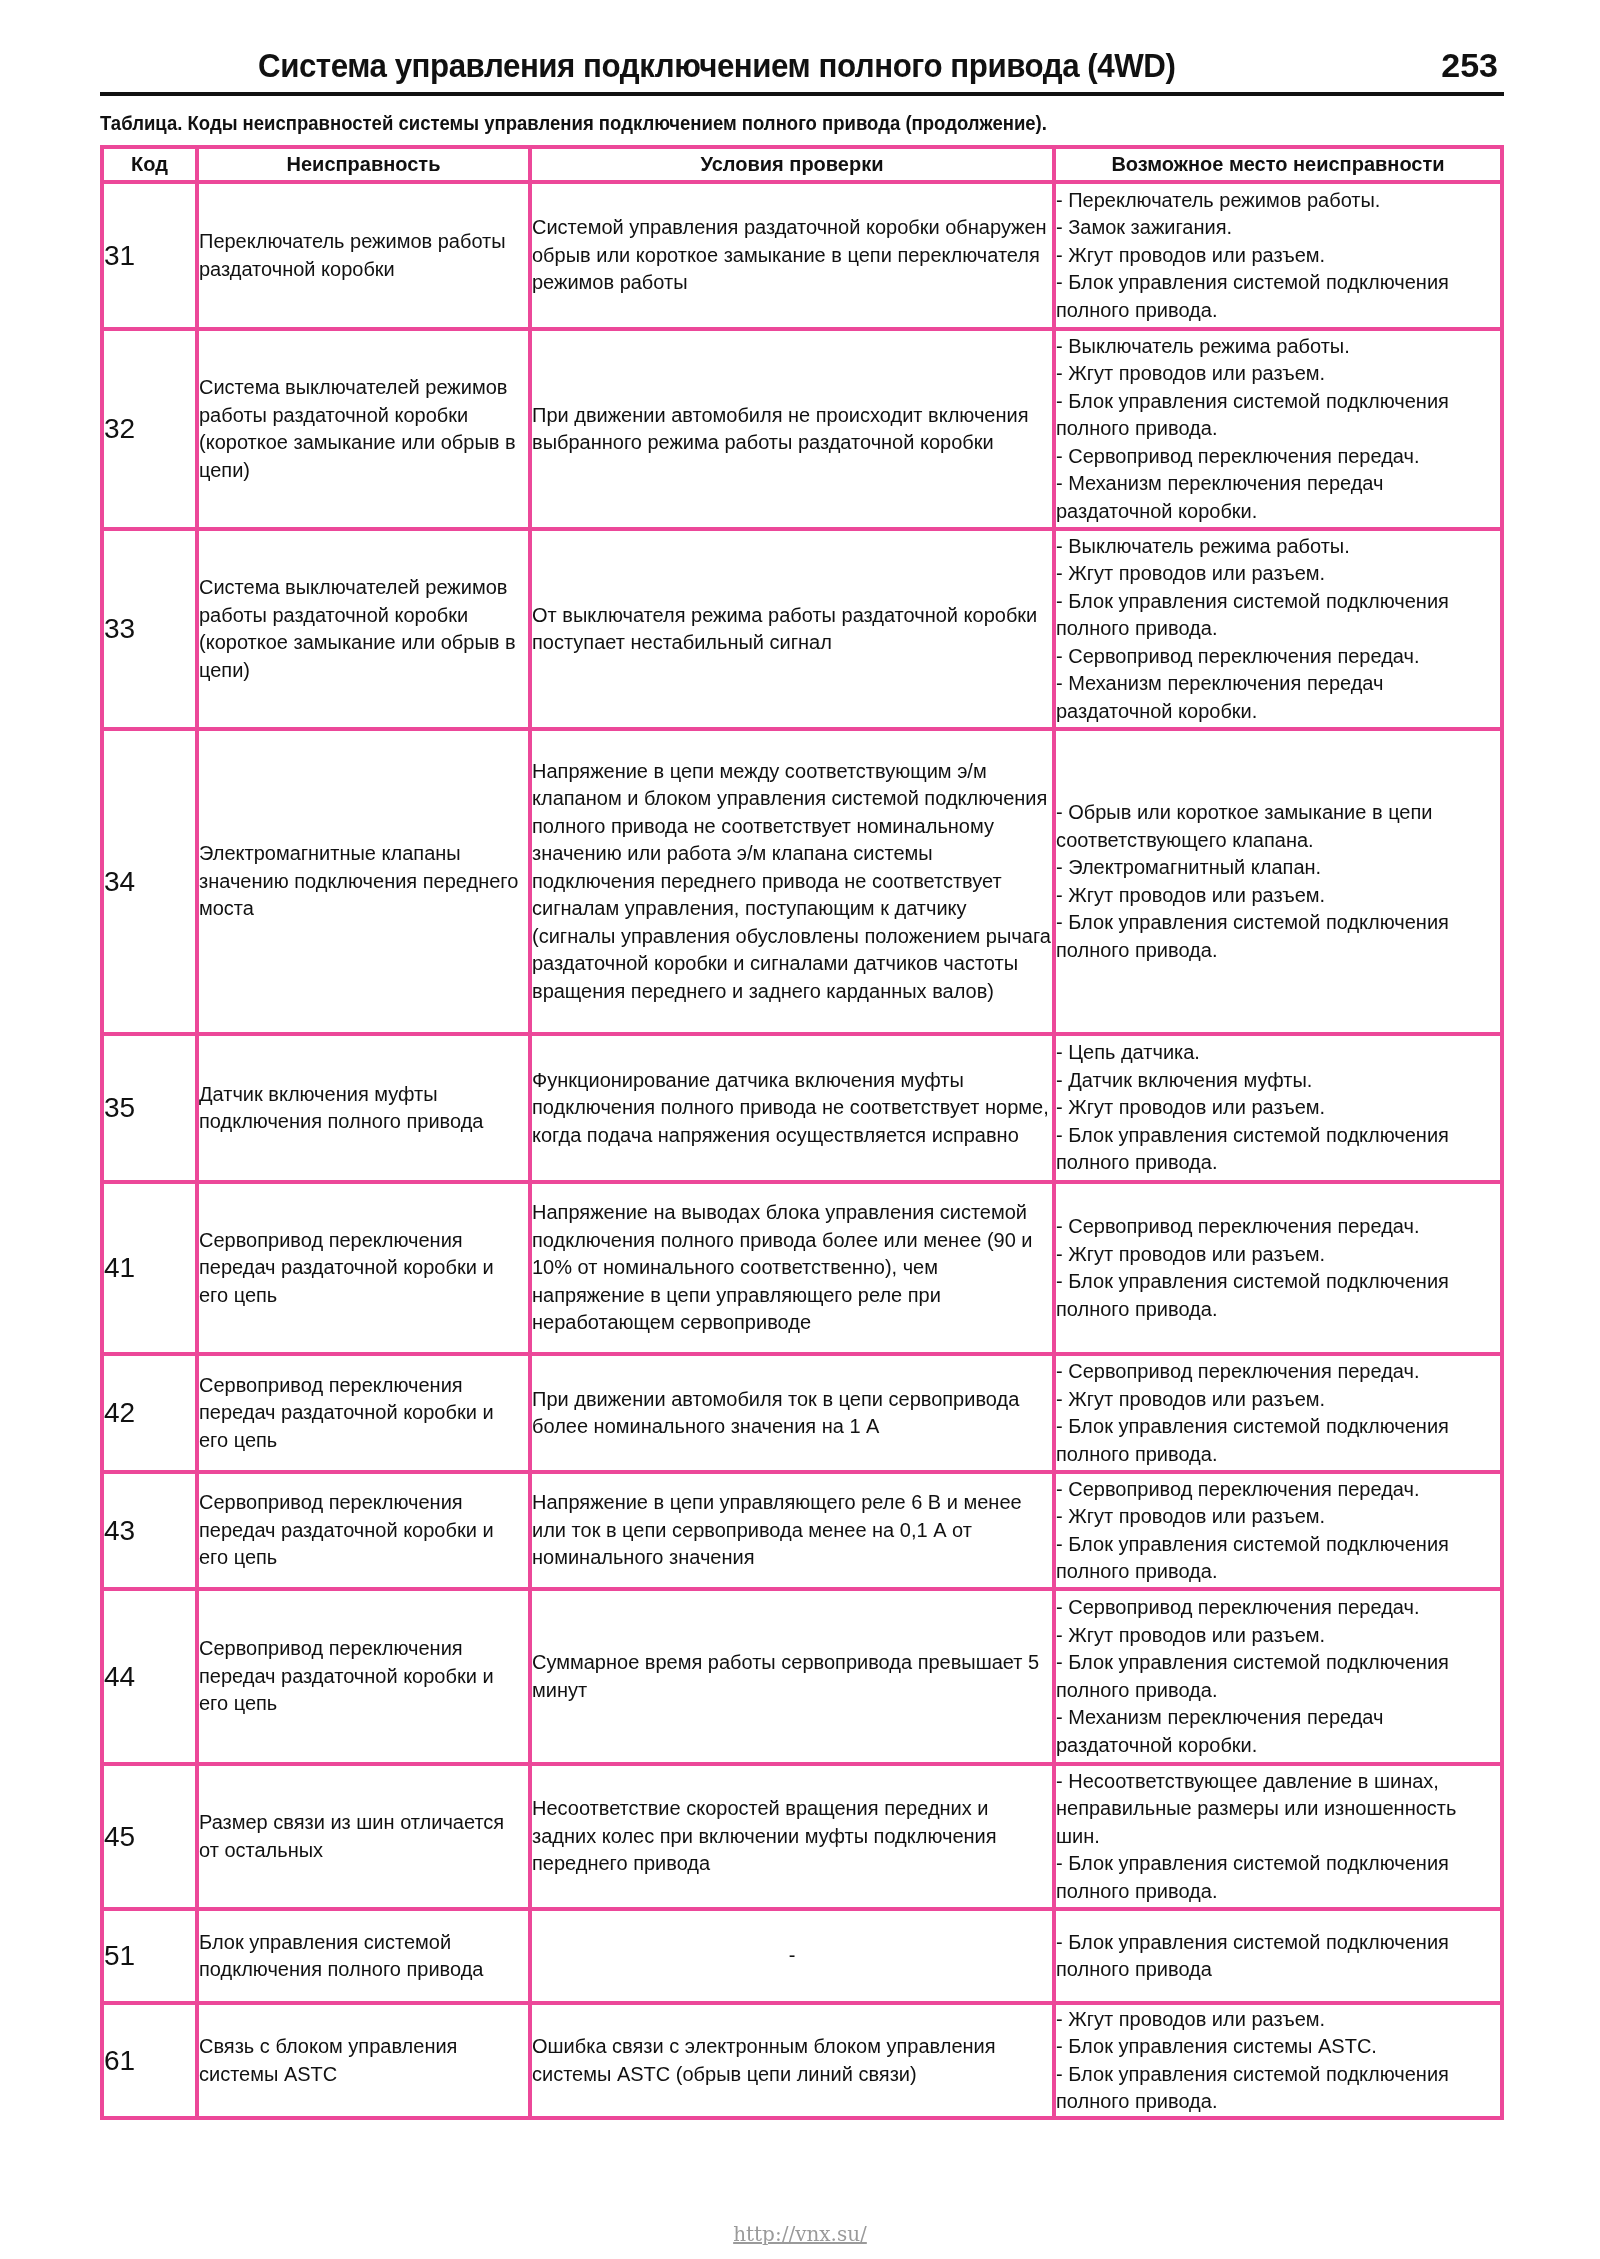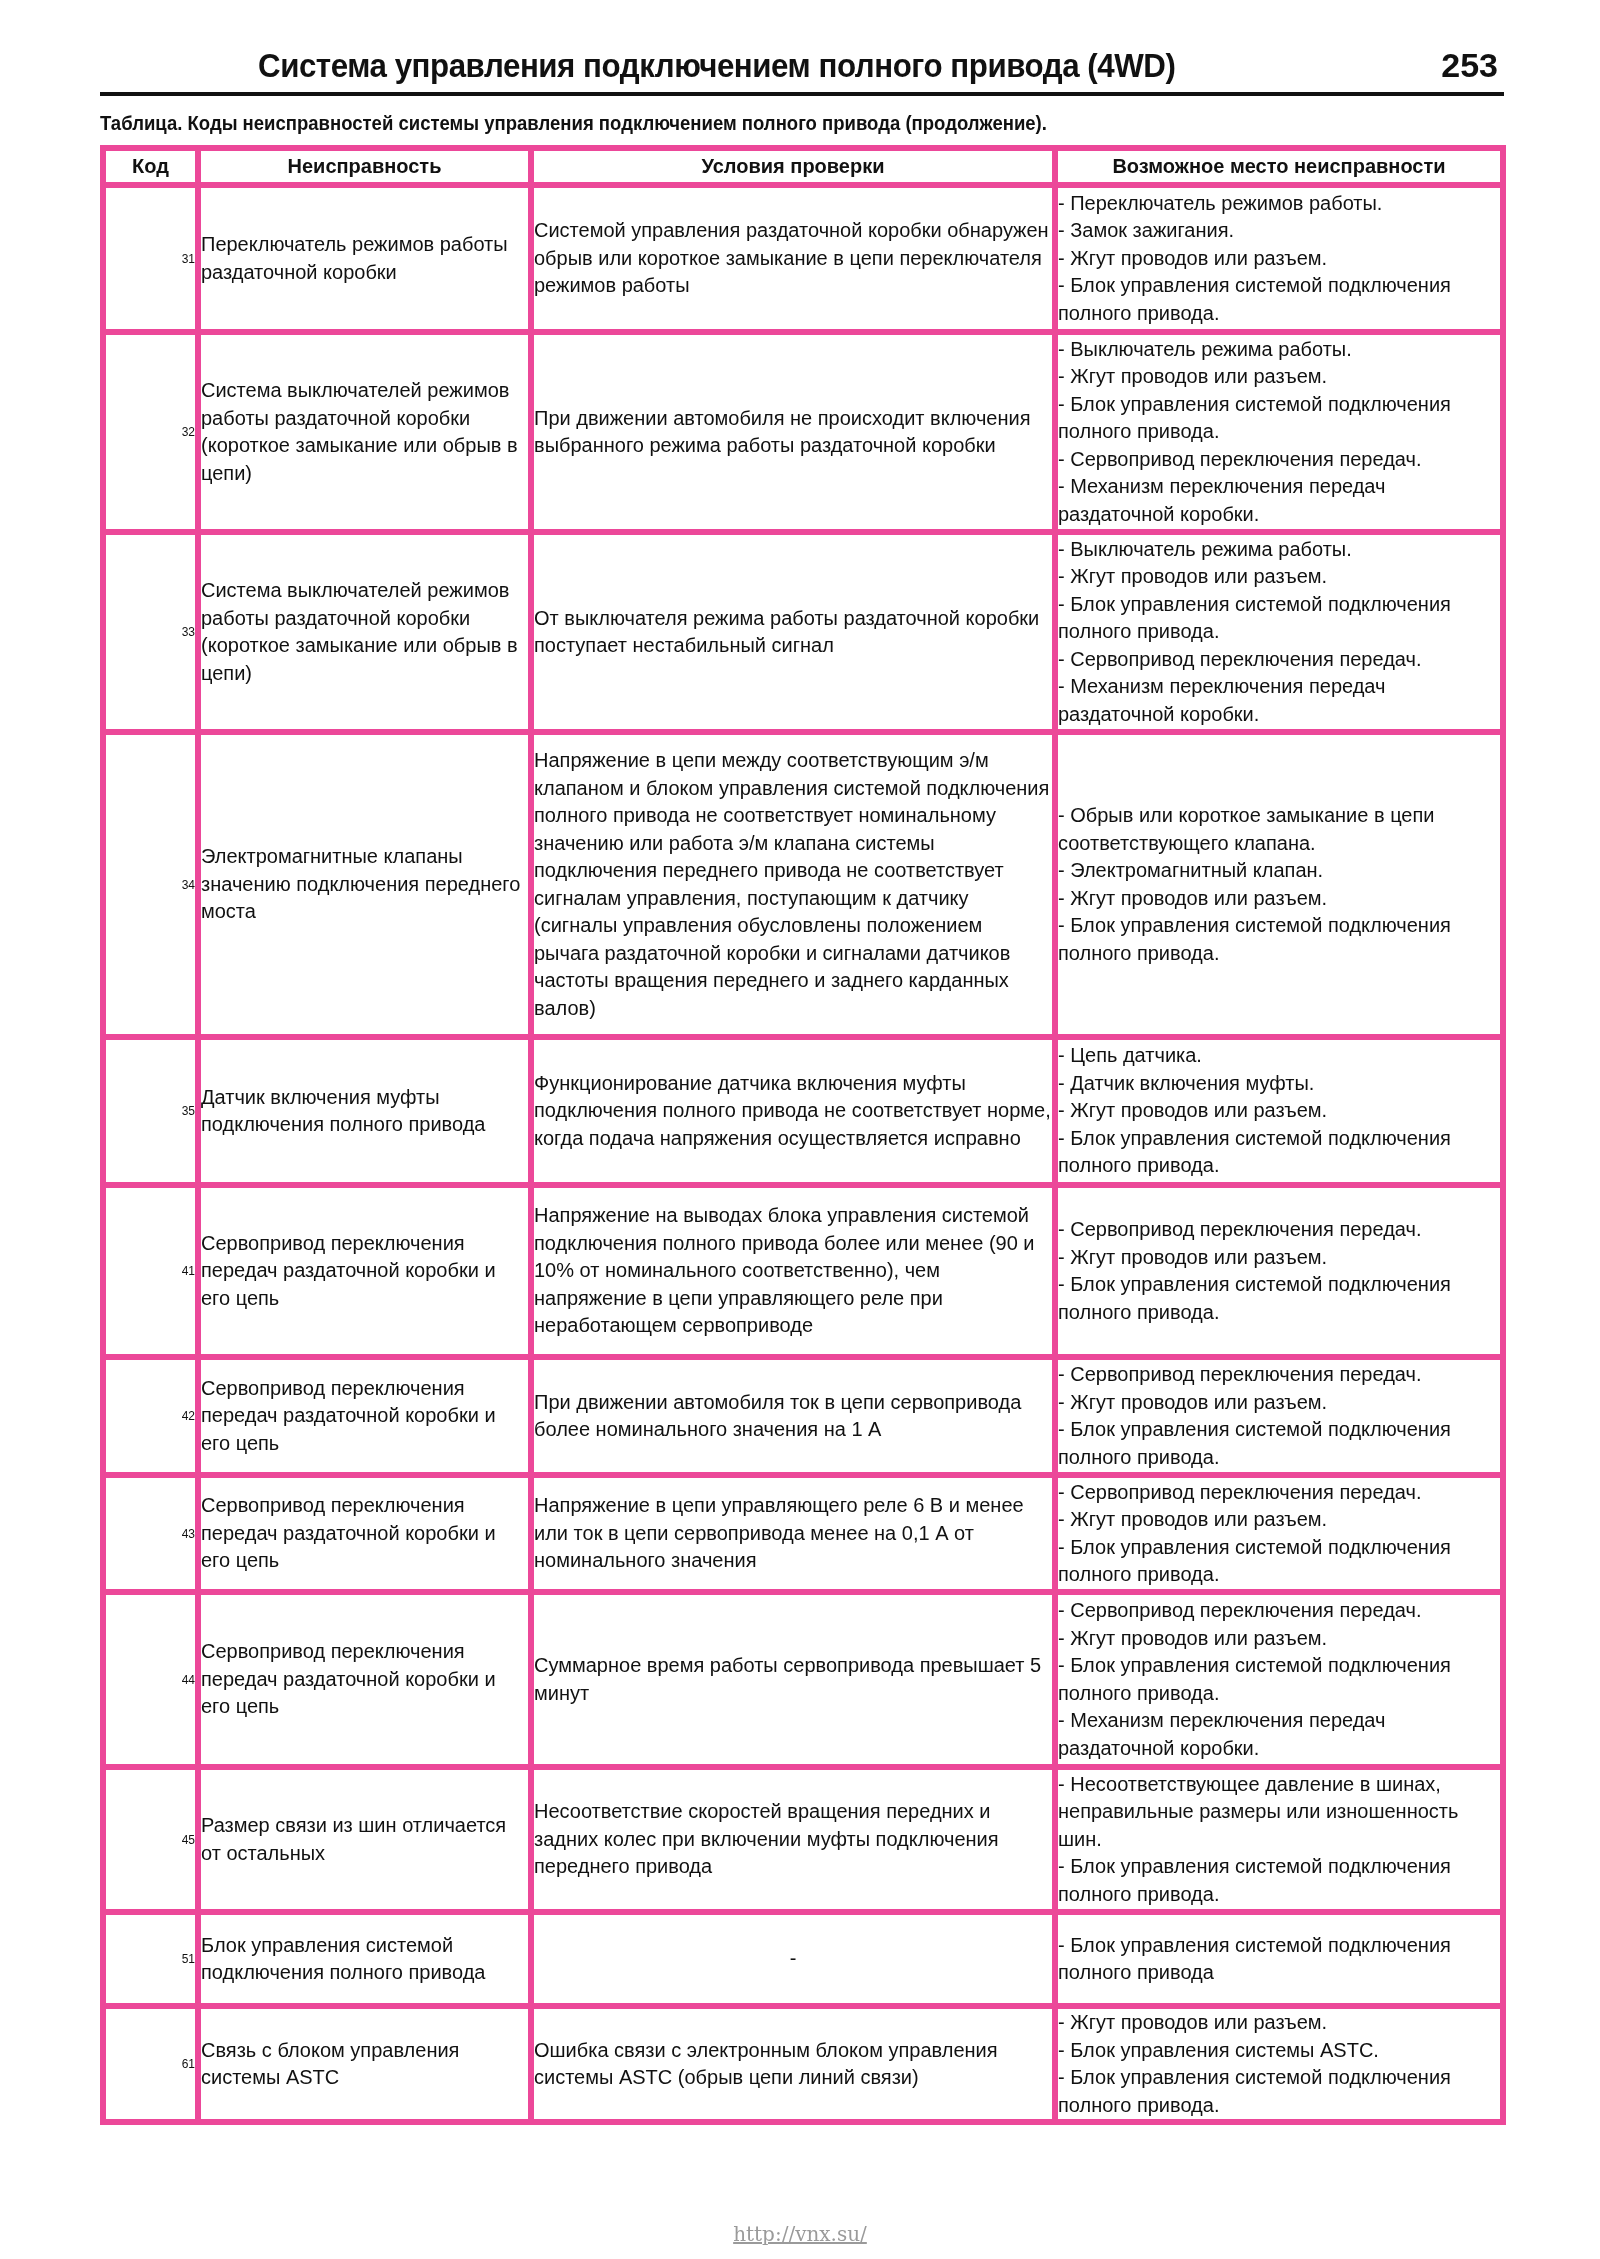--- a/index.html
+++ b/index.html
@@ -3,23 +3,23 @@
 <meta charset="utf-8">
 <style>
   html, body { margin: 0; padding: 0; background: #ffffff; }
   body { width: 1600px; height: 2259px; position: relative; overflow: hidden; color: #111; font-family: "Liberation Sans", sans-serif; }
   .page-header { position: absolute; left: 100px; top: 46px; width: 1402px; height: 46px; }
   .page-title { position: absolute; left: 158px; top: 0; font-size: 34px; font-weight: bold; letter-spacing: -0.5px; transform: scaleX(0.92); transform-origin: left top; white-space: nowrap; }
   .page-number { position: absolute; right: 4px; top: 0; font-size: 34px; font-weight: bold; }
   .header-rule { position: absolute; left: 100px; top: 92px; width: 1404px; height: 4px; background: #111; }
   .table-caption { position: absolute; left: 100px; top: 112px; font-size: 19.5px; font-weight: bold; white-space: nowrap; transform: scaleX(0.95); transform-origin: left top; }
   table.codes { position: absolute; left: 100px; top: 145px; width: 1400px; border-collapse: collapse; table-layout: fixed; }
-  table.codes th, table.codes td { border: 6px solid #ec4899; padding: 0; }
+  table.codes th, table.codes td { border: 4px solid #ec4899; padding: 0; }
   table.codes th { height: 31px; font-size: 20px; font-weight: bold; text-align: center; vertical-align: middle; }
-  td.code { text-align: right; vertical-align: middle; font-size: 12px; }
+  td.code { text-align: left; vertical-align: middle; font-size: 28px; }
   td.fault, td.cond { vertical-align: middle; font-size: 20px; line-height: 27.5px; padding: 0 8px; }
   td.cond.center { text-align: center; }
   td.places { vertical-align: middle; font-size: 20px; line-height: 27.5px; padding: 0 6px; margin-left: 37px; }
   .place-line { display: block; white-space: pre-wrap; }
   .watermark { position: absolute; left: 0; width: 1600px; top: 2222px; text-align: center; font-family: "DejaVu Serif", serif; font-size: 20px; color: #9a9a9a; text-decoration: underline; }
 </style>
 </head>
 <body>
 
 <div class="page-header">

